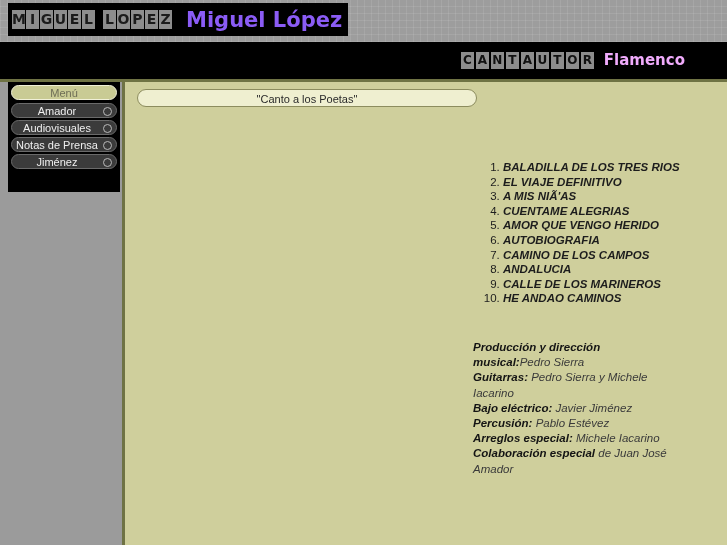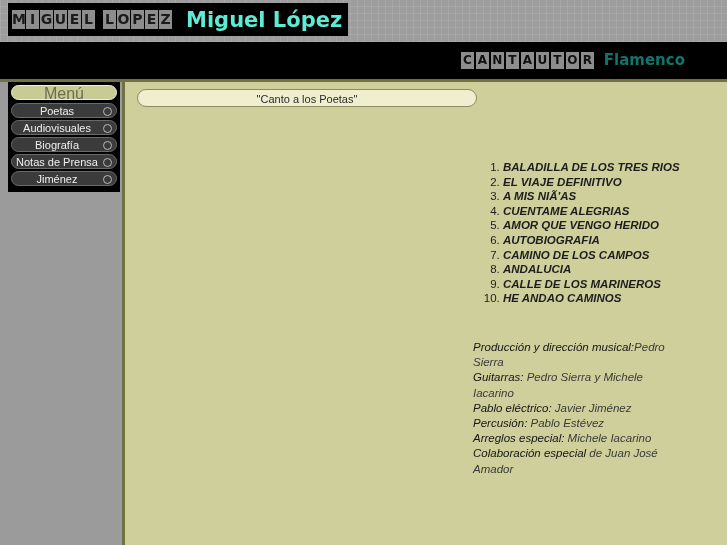--- a/index.html
+++ b/index.html
@@ -39,21 +39,21 @@
     font-family: "DejaVu Sans", sans-serif;
     font-weight: bold;
     font-size: 14px;
     line-height: 19px;
     text-align: center;
     margin-right: 1px;
     overflow: hidden;
   }
   .logo-boxes .sp { width: 7px; display:inline-block; }
   .logo-name {
-    color: #5eead4;
+    color: #8b5cf6;
     font-family: "DejaVu Sans", sans-serif;
     font-weight: bold;
     font-size: 21px;
     letter-spacing: 0px;
     margin-left: 13px;
     white-space: nowrap;
   }
 
   
   .blackband {
@@ -74,21 +74,21 @@
     background: #8d8d8d;
     color: #111;
     font-family: "DejaVu Sans", sans-serif;
     font-weight: bold;
     font-size: 12px;
     line-height: 17px;
     text-align: center;
     margin-right: 2px;
   }
   .cantautor .flamenco {
-    color: #0f766e;
+    color: #f0abfc;
     font-family: "DejaVu Sans", sans-serif;
     font-weight: bold;
     font-size: 15px;
     margin-left: 8px;
     white-space: nowrap;
   }
 
   
   .leftcol {
     position: absolute; left: 0; top: 82px; width: 122px; height: 463px;
@@ -102,21 +102,21 @@
     background: #000;
     padding: 3px 3px 5px 3px;
     box-sizing: border-box;
   }
   .menu-title {
     height: 15px; line-height: 15px;
     border-radius: 8px;
     background: #c9cb94;
     border: 1px solid #f0f0d8;
     color: #6d6d55;
-    font-size: 16px;
+    font-size: 11px;
     text-align: center;
     margin-bottom: 3px;
     box-sizing: border-box;
   }
   .menu-item {
     position: relative;
     height: 15px; line-height: 15px;
     border-radius: 8px;
     background: #3b3b3b;
     border: 1px solid #6a6a6a;
@@ -180,21 +180,21 @@
   
   .credits {
     position: absolute; left: 348px; top: 258px;
     width: 200px;
     font-size: 11.5px;
     line-height: 15.2px;
     color: #2b2b2b;
   }
   .credits .line { font-style: italic; }
   .credits .lab {
-    font-weight: normal;
+    font-weight: bold;
     font-style: italic;
     color: #141414;
   }
   .credits .val {
     font-style: italic;
     color: #3a3a3a;
   }
 </style>
 </head>
 <body>
@@ -235,23 +235,22 @@
     <span class="flamenco">Flamenco</span>
   </div>
 </div>
 <div class="blackband-rule"></div>
 
 <div class="leftcol"></div>
 
 <div class="menu">
   <div class="menu-title">Menú</div>
   <div id="menu-items">
-      <div class="menu-item"><span>Poetas</span><span class="dot"></span></div>
+      <div class="menu-item"><span>Amador</span><span class="dot"></span></div>
       <div class="menu-item"><span>Audiovisuales</span><span class="dot"></span></div>
-      <div class="menu-item"><span>Biografía</span><span class="dot"></span></div>
       <div class="menu-item"><span>Notas de Prensa</span><span class="dot"></span></div>
       <div class="menu-item"><span>Jiménez</span><span class="dot"></span></div>
     </div>
 </div>
 
 <div class="content">
 
   <div class="title-pill">"Canto a los Poetas"</div>
 
   <ol class="tracklist" id="tracklist">
@@ -263,19 +262,19 @@
       <li>AUTOBIOGRAFIA</li>
       <li>CAMINO DE LOS CAMPOS</li>
       <li>ANDALUCIA</li>
       <li>CALLE DE LOS MARINEROS</li>
       <li>HE ANDAO CAMINOS</li>
     </ol>
 
   <div class="credits" id="credits">
       <div class="line"><span class="lab">Producción y dirección musical:</span><span class="val">Pedro Sierra</span></div>
       <div class="line"><span class="lab">Guitarras:</span><span class="val"> Pedro Sierra y Michele Iacarino</span></div>
-      <div class="line"><span class="lab">Pablo eléctrico:</span><span class="val"> Javier Jiménez</span></div>
+      <div class="line"><span class="lab">Bajo eléctrico:</span><span class="val"> Javier Jiménez</span></div>
       <div class="line"><span class="lab">Percusión:</span><span class="val"> Pablo Estévez</span></div>
       <div class="line"><span class="lab">Arreglos especial:</span><span class="val"> Michele Iacarino</span></div>
       <div class="line"><span class="lab">Colaboración especial</span><span class="val"> de Juan José Amador</span></div>
     </div>
 
 </div>
 
 </body></html>

